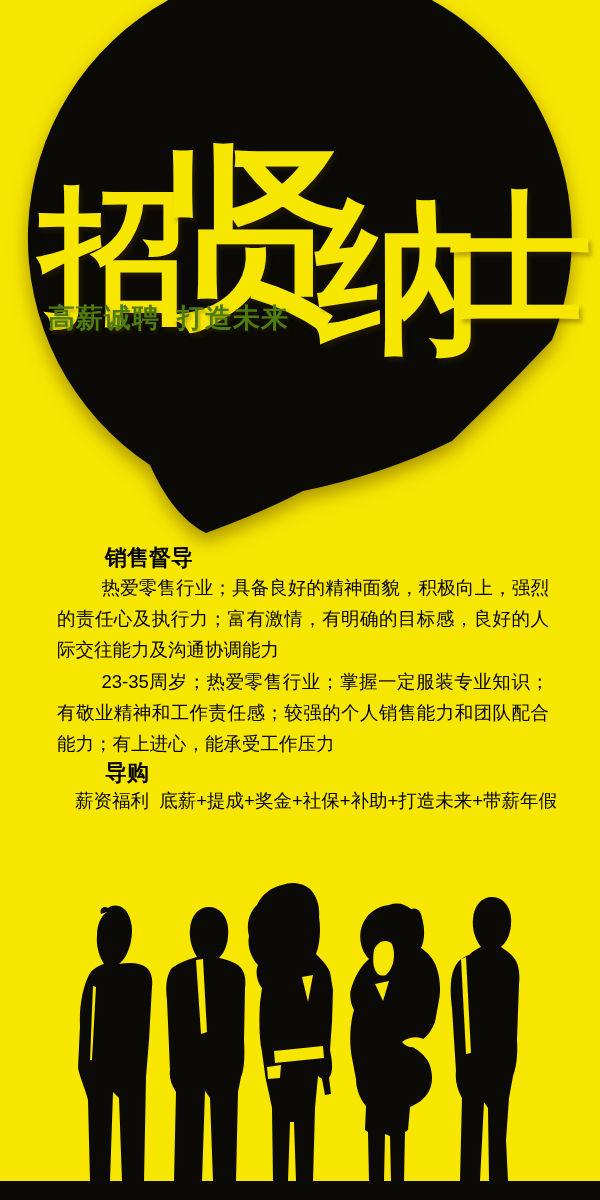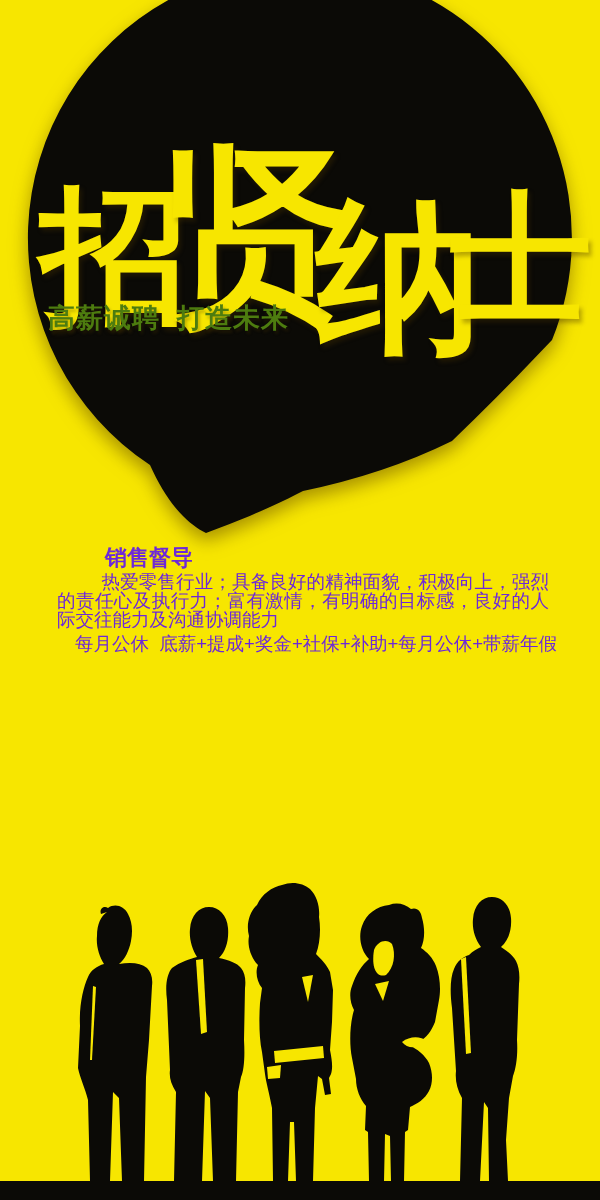--- a/index.html
+++ b/index.html
@@ -29,28 +29,28 @@
   #title-char-4{left:450px;top:188px;font-size:142px;}
   #tagline{
     position:absolute;left:48px;top:302px;
     color:#4d7c0f;font-size:27px;font-weight:700;
     letter-spacing:1px;white-space:pre;line-height:1.2;
     text-shadow:2px 3px 3px rgba(70,50,0,0.3);
   }
   
   #jobs{
     position:absolute;left:57px;top:545px;width:492px;
-    color:#6d28d9;
+    color:#000000;
   }
   .job-heading{
     font-size:22px;font-weight:700;line-height:26px;
     margin:0 0 1px 48px;
   }
   .job-body{
-    font-size:18.5px;font-weight:400;line-height:19px;
+    font-size:18.5px;font-weight:400;line-height:31px;
     text-align:justify;text-indent:2.4em;
     margin:0 0 1px 0;
   }
   #benefits-line{
     font-size:18.5px;font-weight:400;line-height:27px;
     margin:1px 0 0 18px;white-space:pre;
   }
   
   #people-svg{position:absolute;left:0;top:880px;}
 </style>
@@ -72,21 +72,23 @@
 
   <div class="title-char" id="title-char-1">招</div>
   <div class="title-char" id="title-char-2">贤</div>
   <div class="title-char" id="title-char-3">纳</div>
   <div class="title-char" id="title-char-4">士</div>
   <div id="tagline">高薪诚聘  打造未来</div>
 
   <div id="jobs">
     <div class="job-heading">销售督导</div>
     <div class="job-body">热爱零售行业；具备良好的精神面貌，积极向上，强烈的责任心及执行力；富有激情，有明确的目标感，良好的人际交往能力及沟通协调能力</div>
-    <div id="benefits-line">每月公休  底薪+提成+奖金+社保+补助+每月公休+带薪年假</div>
+    <div class="job-body">23-35周岁；热爱零售行业；掌握一定服装专业知识；有敬业精神和工作责任感；较强的个人销售能力和团队配合能力；有上进心，能承受工作压力</div>
+    <div class="job-heading">导购</div>
+    <div id="benefits-line">薪资福利  底薪+提成+奖金+社保+补助+打造未来+带薪年假</div>
   </div>
 
   <svg id="people-svg" width="600" height="320" viewBox="0 880 600 320" aria-hidden="true">
     <g fill="#0B0A06">
 
       <rect x="0" y="1181" width="600" height="19"></rect>
 
       <path d="M90,1181 L88,1100 C85,1088 80,1078 78,1068 L80,1026
            C79,1006 83,988 88,977 C91,970 97,966 104,964
            C99,956 96,946 97,936 C97,924 101,916 107,912

